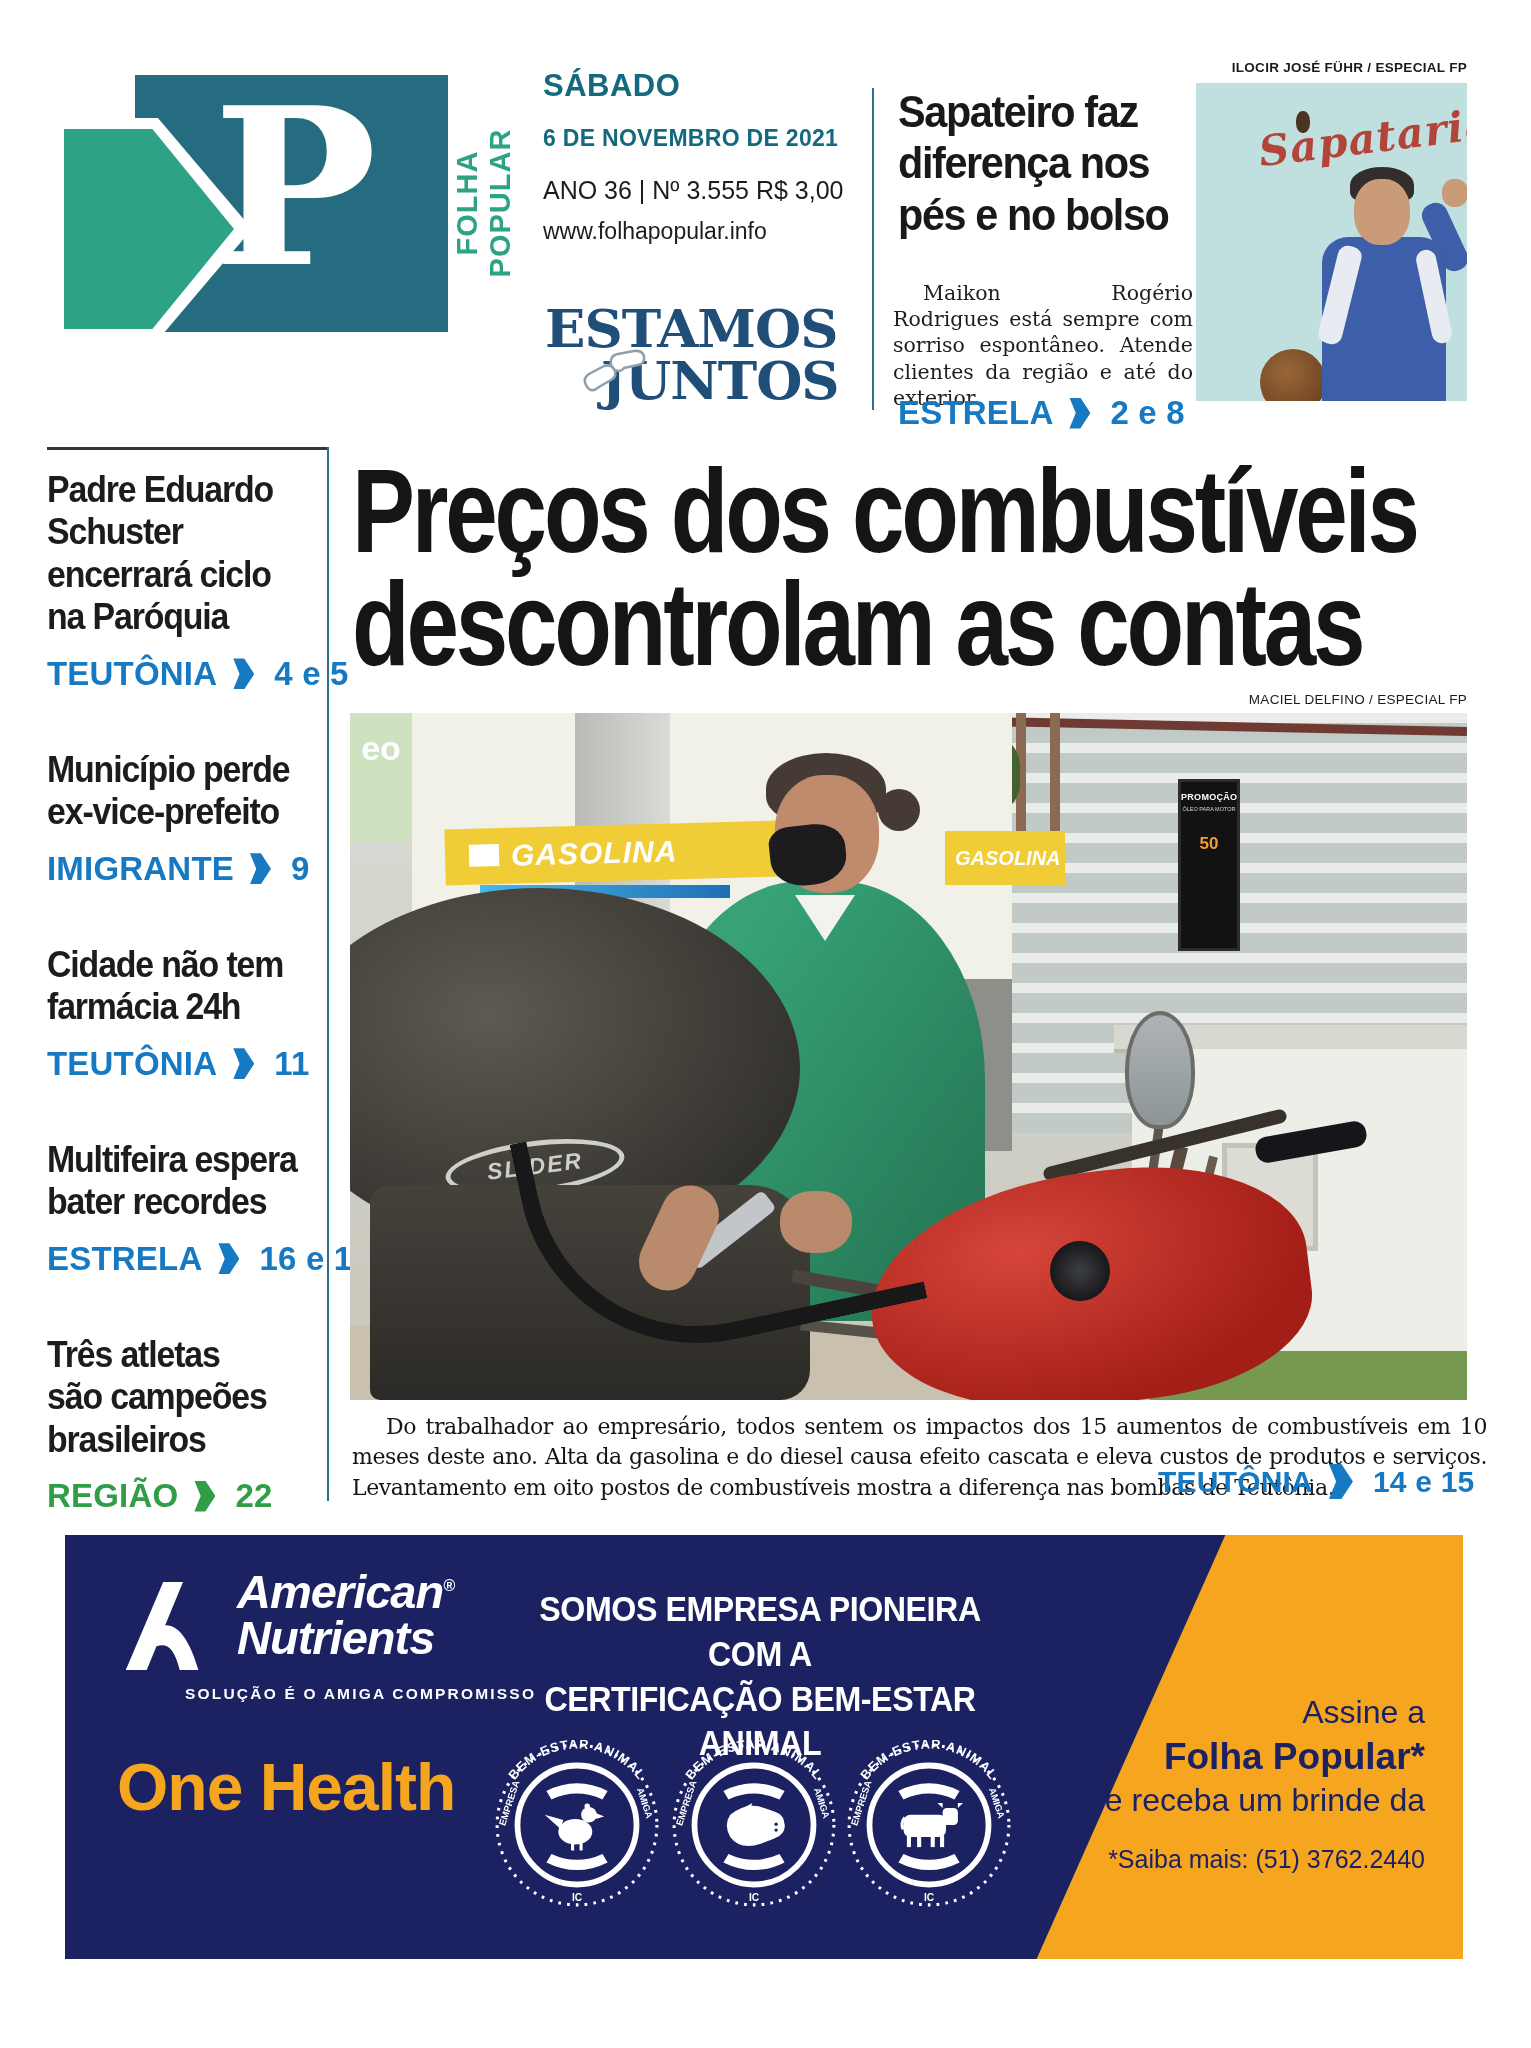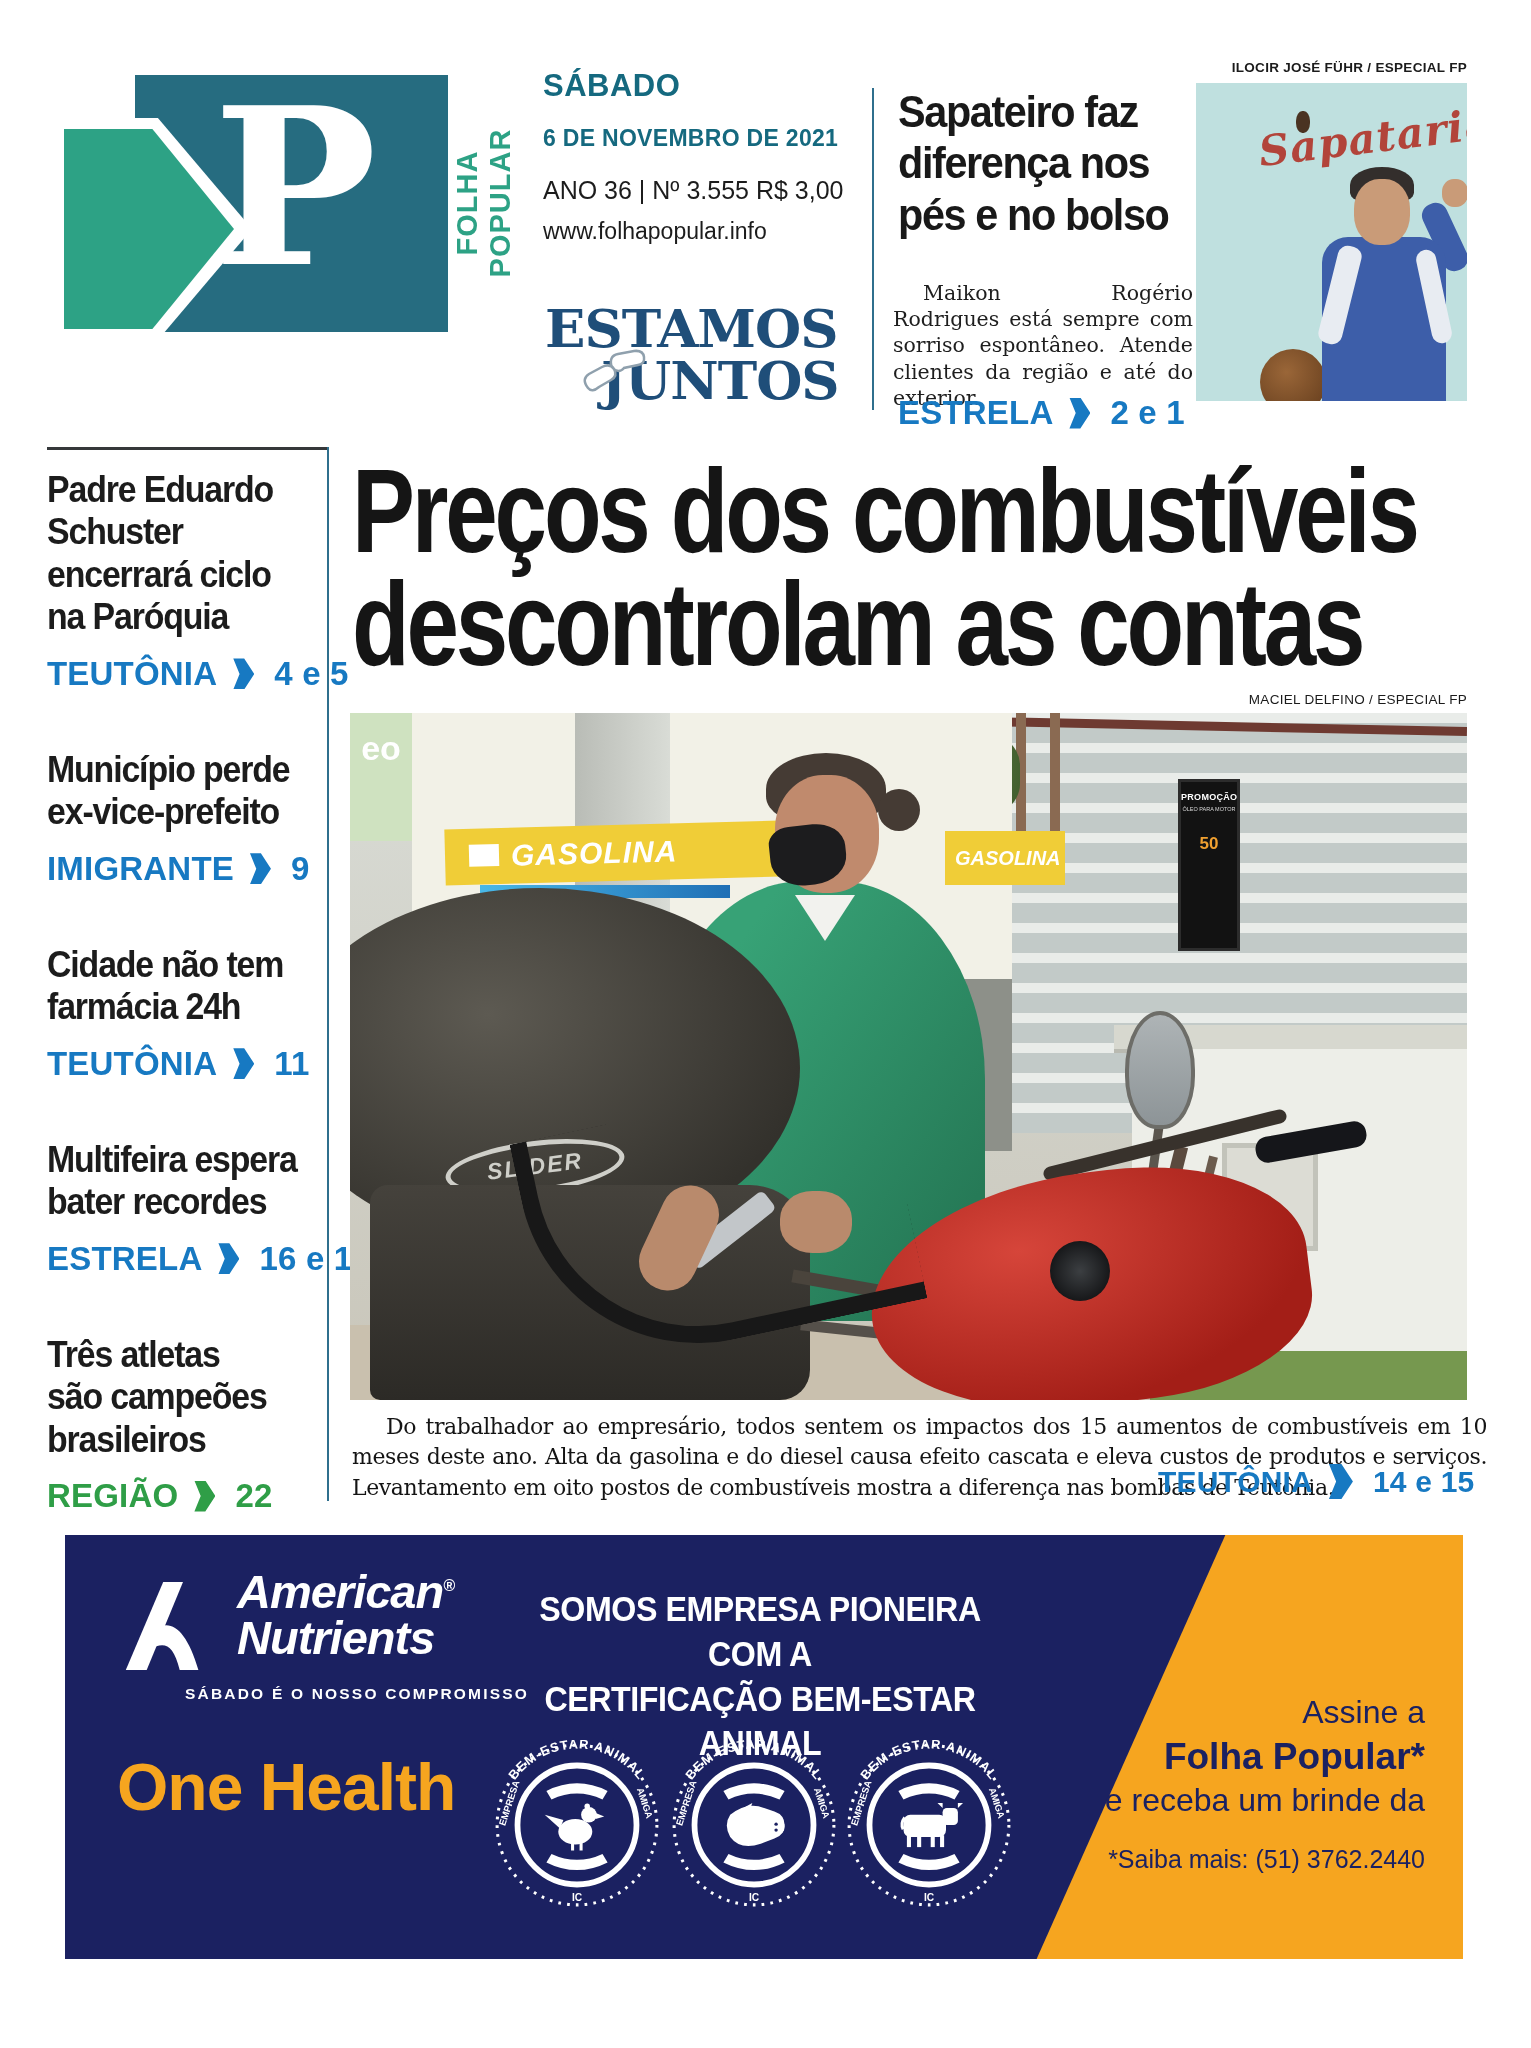--- a/index.html
+++ b/index.html
@@ -199,21 +199,21 @@
   <div class="abs mh-divider"></div>
 
   <div class="abs ts-credit">ILOCIR JOSÉ FÜHR / ESPECIAL FP</div>
   <div class="abs ts-headline">Sapateiro faz
 diferença nos
 pés e no bolso</div>
   <div class="abs ts-body">Maikon Rogério Rodrigues está sempre com sorriso espontâneo. Atende clientes da região e até do exterior.</div>
   <div class="abs tag ts-tag">
     <span>ESTRELA</span>
     <span class="arrow"></span>
-    <span class="pages">2 e 1</span>
+    <span class="pages">2 e 8</span>
   </div>
   <div class="abs ts-photo">
     <div class="sp-text">Sapataria</div>
     <div class="sp-hook"></div>
     <div class="sp-sole"></div>
     <div class="sp-arm"></div>
     <div class="sp-fist"></div>
     <div class="sp-shirt"></div>
     <div class="sp-stripe-l"></div>
     <div class="sp-stripe-r"></div>
@@ -338,21 +338,21 @@
     <div class="ad-orange"></div>
 
     <svg class="ad-amark" viewBox="0 0 100 90">
       <path d="M8,86 L42,6 L60,6 L27,86 Z" fill="#fff"></path>
       <path d="M33,50 C48,38 63,48 74,86 L57,86 C51,62 43,60 30,67 Z" fill="#fff"></path>
     </svg>
     <div class="ad-brand">
       <div><span>American</span><sup>®</sup></div>
       <div>Nutrients</div>
     </div>
-    <div class="ad-tagline">SÁBADO É O NOSSO COMPROMISSO</div>
+    <div class="ad-tagline">SOLUÇÃO É O AMIGA COMPROMISSO</div>
     <div class="ad-onehealth">One Health</div>
 
     <div class="ad-headline">SOMOS EMPRESA PIONEIRA COM A
 CERTIFICAÇÃO BEM-ESTAR ANIMAL</div>
 
     <svg class="badge" style="left:427px;" viewBox="0 0 100 100">
       <defs>
           <path id="arc1" d="M 5,50 A 45,45 0 1 1 95,50 A 45,45 0 1 1 5,50"></path>
         </defs>
       <circle cx="50" cy="50" r="47" fill="none" stroke="#fff" stroke-width="1.8" stroke-dasharray="1.6 3.6"></circle>

